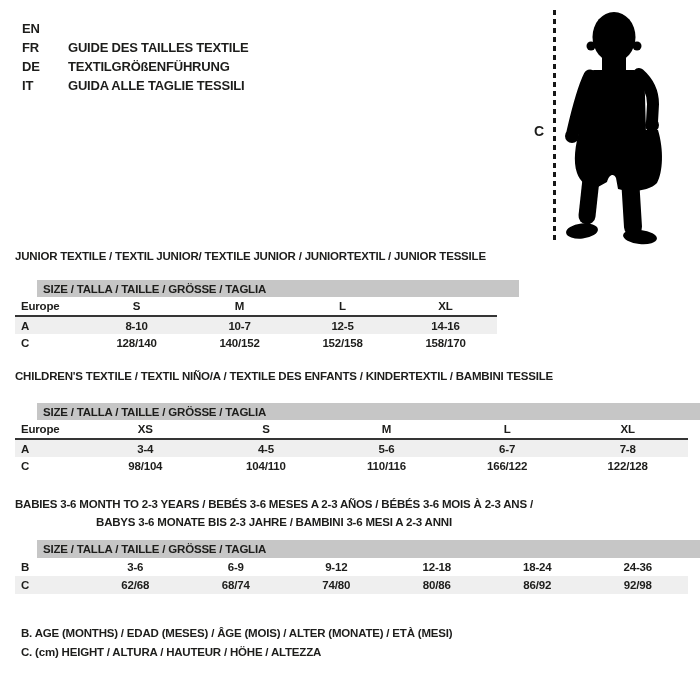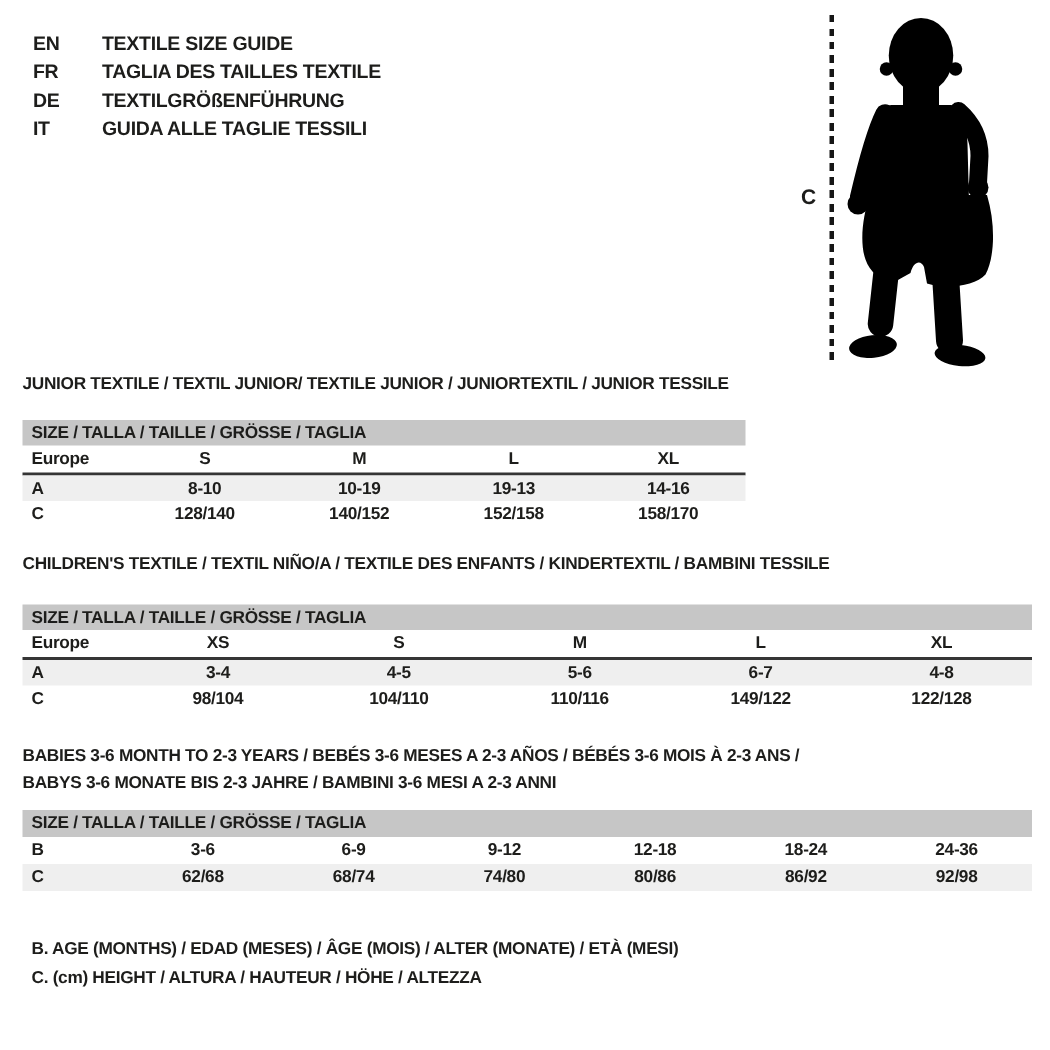--- a/index.html
+++ b/index.html
@@ -33,43 +33,43 @@
 
   
   .tbl-title { font-size: 11.5px; letter-spacing: -0.2px; white-space: nowrap; }
   .size-bar {
     background: #c6c6c6;
     font-size: 11.5px;
     letter-spacing: -0.2px;
     display: flex;
     align-items: center;
     padding-left: 6px;
+    margin-left: 22px;
   }
   .trow { display: flex; align-items: center; font-size: 11.5px; letter-spacing: -0.2px; }
   .trow .lbl { width: 70px; padding-left: 6px; }
   .trow .cell { flex: 1; text-align: center; }
   .europe-row { border-bottom: 2px solid #353535; }
   .stripe { background: #efefef; }
 
   
   .legend-line { font-size: 11.5px; line-height: 18.5px; letter-spacing: -0.2px; white-space: nowrap; }
 </style>
 </head>
 <body>
 
 <div class="page">
 
   <div class="abs" style="left:22px; top:19px;">
     <div class="lang-row">
       <span class="lang-code">EN</span>
-      <span>TEXTILE SIZE GUIDE</span>
     </div>
     <div class="lang-row">
       <span class="lang-code">FR</span>
-      <span>TAGLIA DES TAILLES TEXTILE</span>
+      <span>GUIDE DES TAILLES TEXTILE</span>
     </div>
     <div class="lang-row">
       <span class="lang-code">DE</span>
       <span>TEXTILGRÖßENFÜHRUNG</span>
     </div>
     <div class="lang-row">
       <span class="lang-code">IT</span>
       <span>GUIDA ALLE TAGLIE TESSILI</span>
     </div>
   </div>
@@ -102,22 +102,22 @@
     <div class="trow europe-row" style="height:20px;">
       <span class="lbl">Europe</span>
       <span class="cell">S</span>
       <span class="cell">M</span>
       <span class="cell">L</span>
       <span class="cell">XL</span>
     </div>
     <div class="trow stripe" style="height:17px;">
       <span class="lbl">A</span>
       <span class="cell">8-10</span>
-      <span class="cell">10-19</span>
-      <span class="cell">19-13</span>
+      <span class="cell">10-7</span>
+      <span class="cell">12-5</span>
       <span class="cell">14-16</span>
     </div>
     <div class="trow" style="height:17px;">
       <span class="lbl">C</span>
       <span class="cell">128/140</span>
       <span class="cell">140/152</span>
       <span class="cell">152/158</span>
       <span class="cell">158/170</span>
     </div>
   </div>
@@ -132,33 +132,33 @@
       <span class="cell">M</span>
       <span class="cell">L</span>
       <span class="cell">XL</span>
     </div>
     <div class="trow stripe" style="height:17px;">
       <span class="lbl">A</span>
       <span class="cell">3-4</span>
       <span class="cell">4-5</span>
       <span class="cell">5-6</span>
       <span class="cell">6-7</span>
-      <span class="cell">4-8</span>
+      <span class="cell">7-8</span>
     </div>
     <div class="trow" style="height:17px;">
       <span class="lbl">C</span>
       <span class="cell">98/104</span>
       <span class="cell">104/110</span>
       <span class="cell">110/116</span>
-      <span class="cell">149/122</span>
+      <span class="cell">166/122</span>
       <span class="cell">122/128</span>
     </div>
   </div>
 
-  <div class="abs" style="left:15px; top:495px; line-height:18px;">
+  <div class="abs" style="left:15px; top:495px; line-height:18px;text-align:center;">
     <div class="tbl-title">BABIES 3-6 MONTH TO 2-3 YEARS / BEBÉS 3-6 MESES A 2-3 AÑOS / BÉBÉS 3-6 MOIS À 2-3 ANS /</div>
     <div class="tbl-title">BABYS 3-6 MONATE BIS 2-3 JAHRE / BAMBINI 3-6 MESI A 2-3 ANNI</div>
   </div>
   <div class="abs size-bar" style="left:15px; top:540px; width:673px; height:18px;">SIZE / TALLA / TAILLE / GRÖSSE / TAGLIA</div>
   <div class="abs" style="left:15px; top:558px; width:673px;">
     <div class="trow" style="height:18px;">
       <span class="lbl">B</span>
       <span class="cell">3-6</span>
       <span class="cell">6-9</span>
       <span class="cell">9-12</span>

